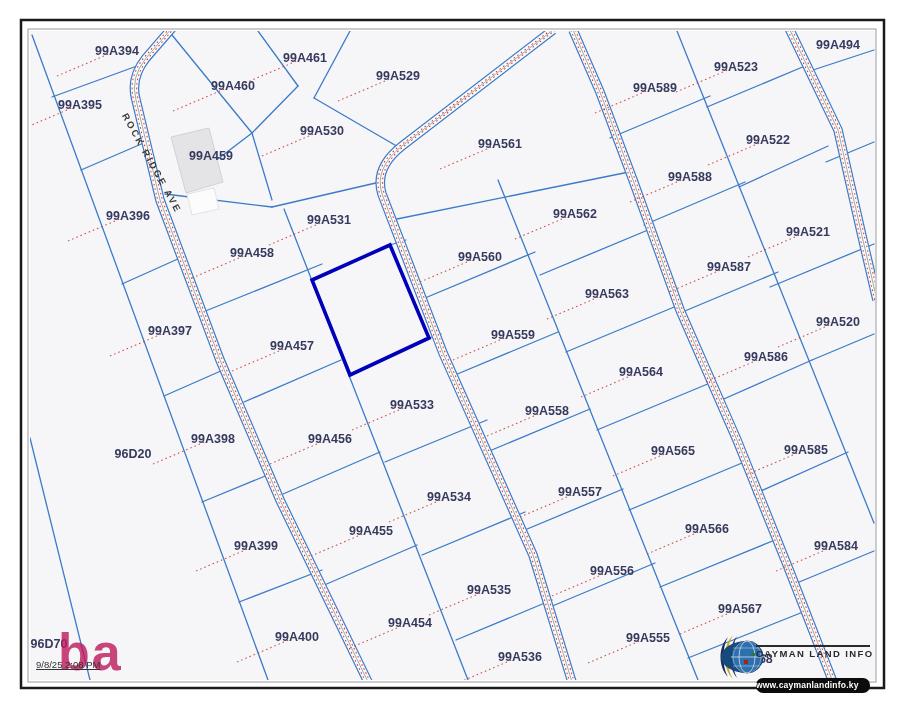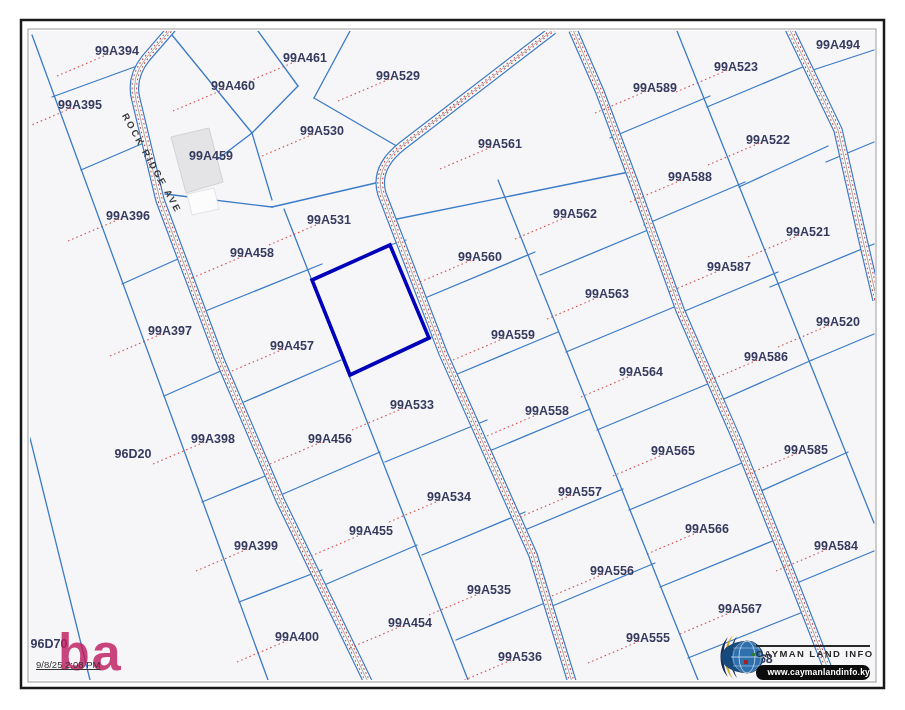--- a/index.html
+++ b/index.html
@@ -14,22 +14,22 @@
   #watermark{left:58px;top:622px;font:700 52px "Liberation Sans",sans-serif;
              color:#be185d;opacity:.8;z-index:2;letter-spacing:2px;}
   #timestamp{left:36px;top:659px;font:400 9.5px "Liberation Sans",sans-serif;color:#333;z-index:6;text-decoration:underline;}
   #hidden-parcel{left:729px;top:652px;font:700 12.5px "Liberation Sans",sans-serif;
                  color:#363a5e;z-index:6;}
   #logo{left:720px;top:633px;width:154px;height:48px;z-index:7;}
   #logo .row{position:absolute;left:36px;top:12px;width:114px;}
   #logo .title{display:block;border-top:2px solid #2a2a2a;padding-top:1px;
                font:700 9.5px "Liberation Sans",sans-serif;letter-spacing:1.4px;color:#2a2a2a;
                white-space:nowrap;}
-  #logo .bar{display:block;margin-top:6px;background:#0c0c0c;color:#fff;border-radius:7px;
-             font:700 8.5px "Liberation Sans",sans-serif;text-align:right;padding:2px 0 3px 0;
+  #logo .bar{display:block;margin-top:19px;background:#0c0c0c;color:#fff;border-radius:7px;
+             font:700 8.5px "Liberation Sans",sans-serif;text-align:left;padding:2px 0 3px 0;
              letter-spacing:.2px;white-space:nowrap;}
   #globe{position:absolute;left:0;top:0;}
 </style>
 </head>
 <body>
 
 <div id="stage">
   <svg id="map-svg" width="905" height="710" viewBox="0 0 905 710">
       <defs>
         <clipPath id="mapclip">

